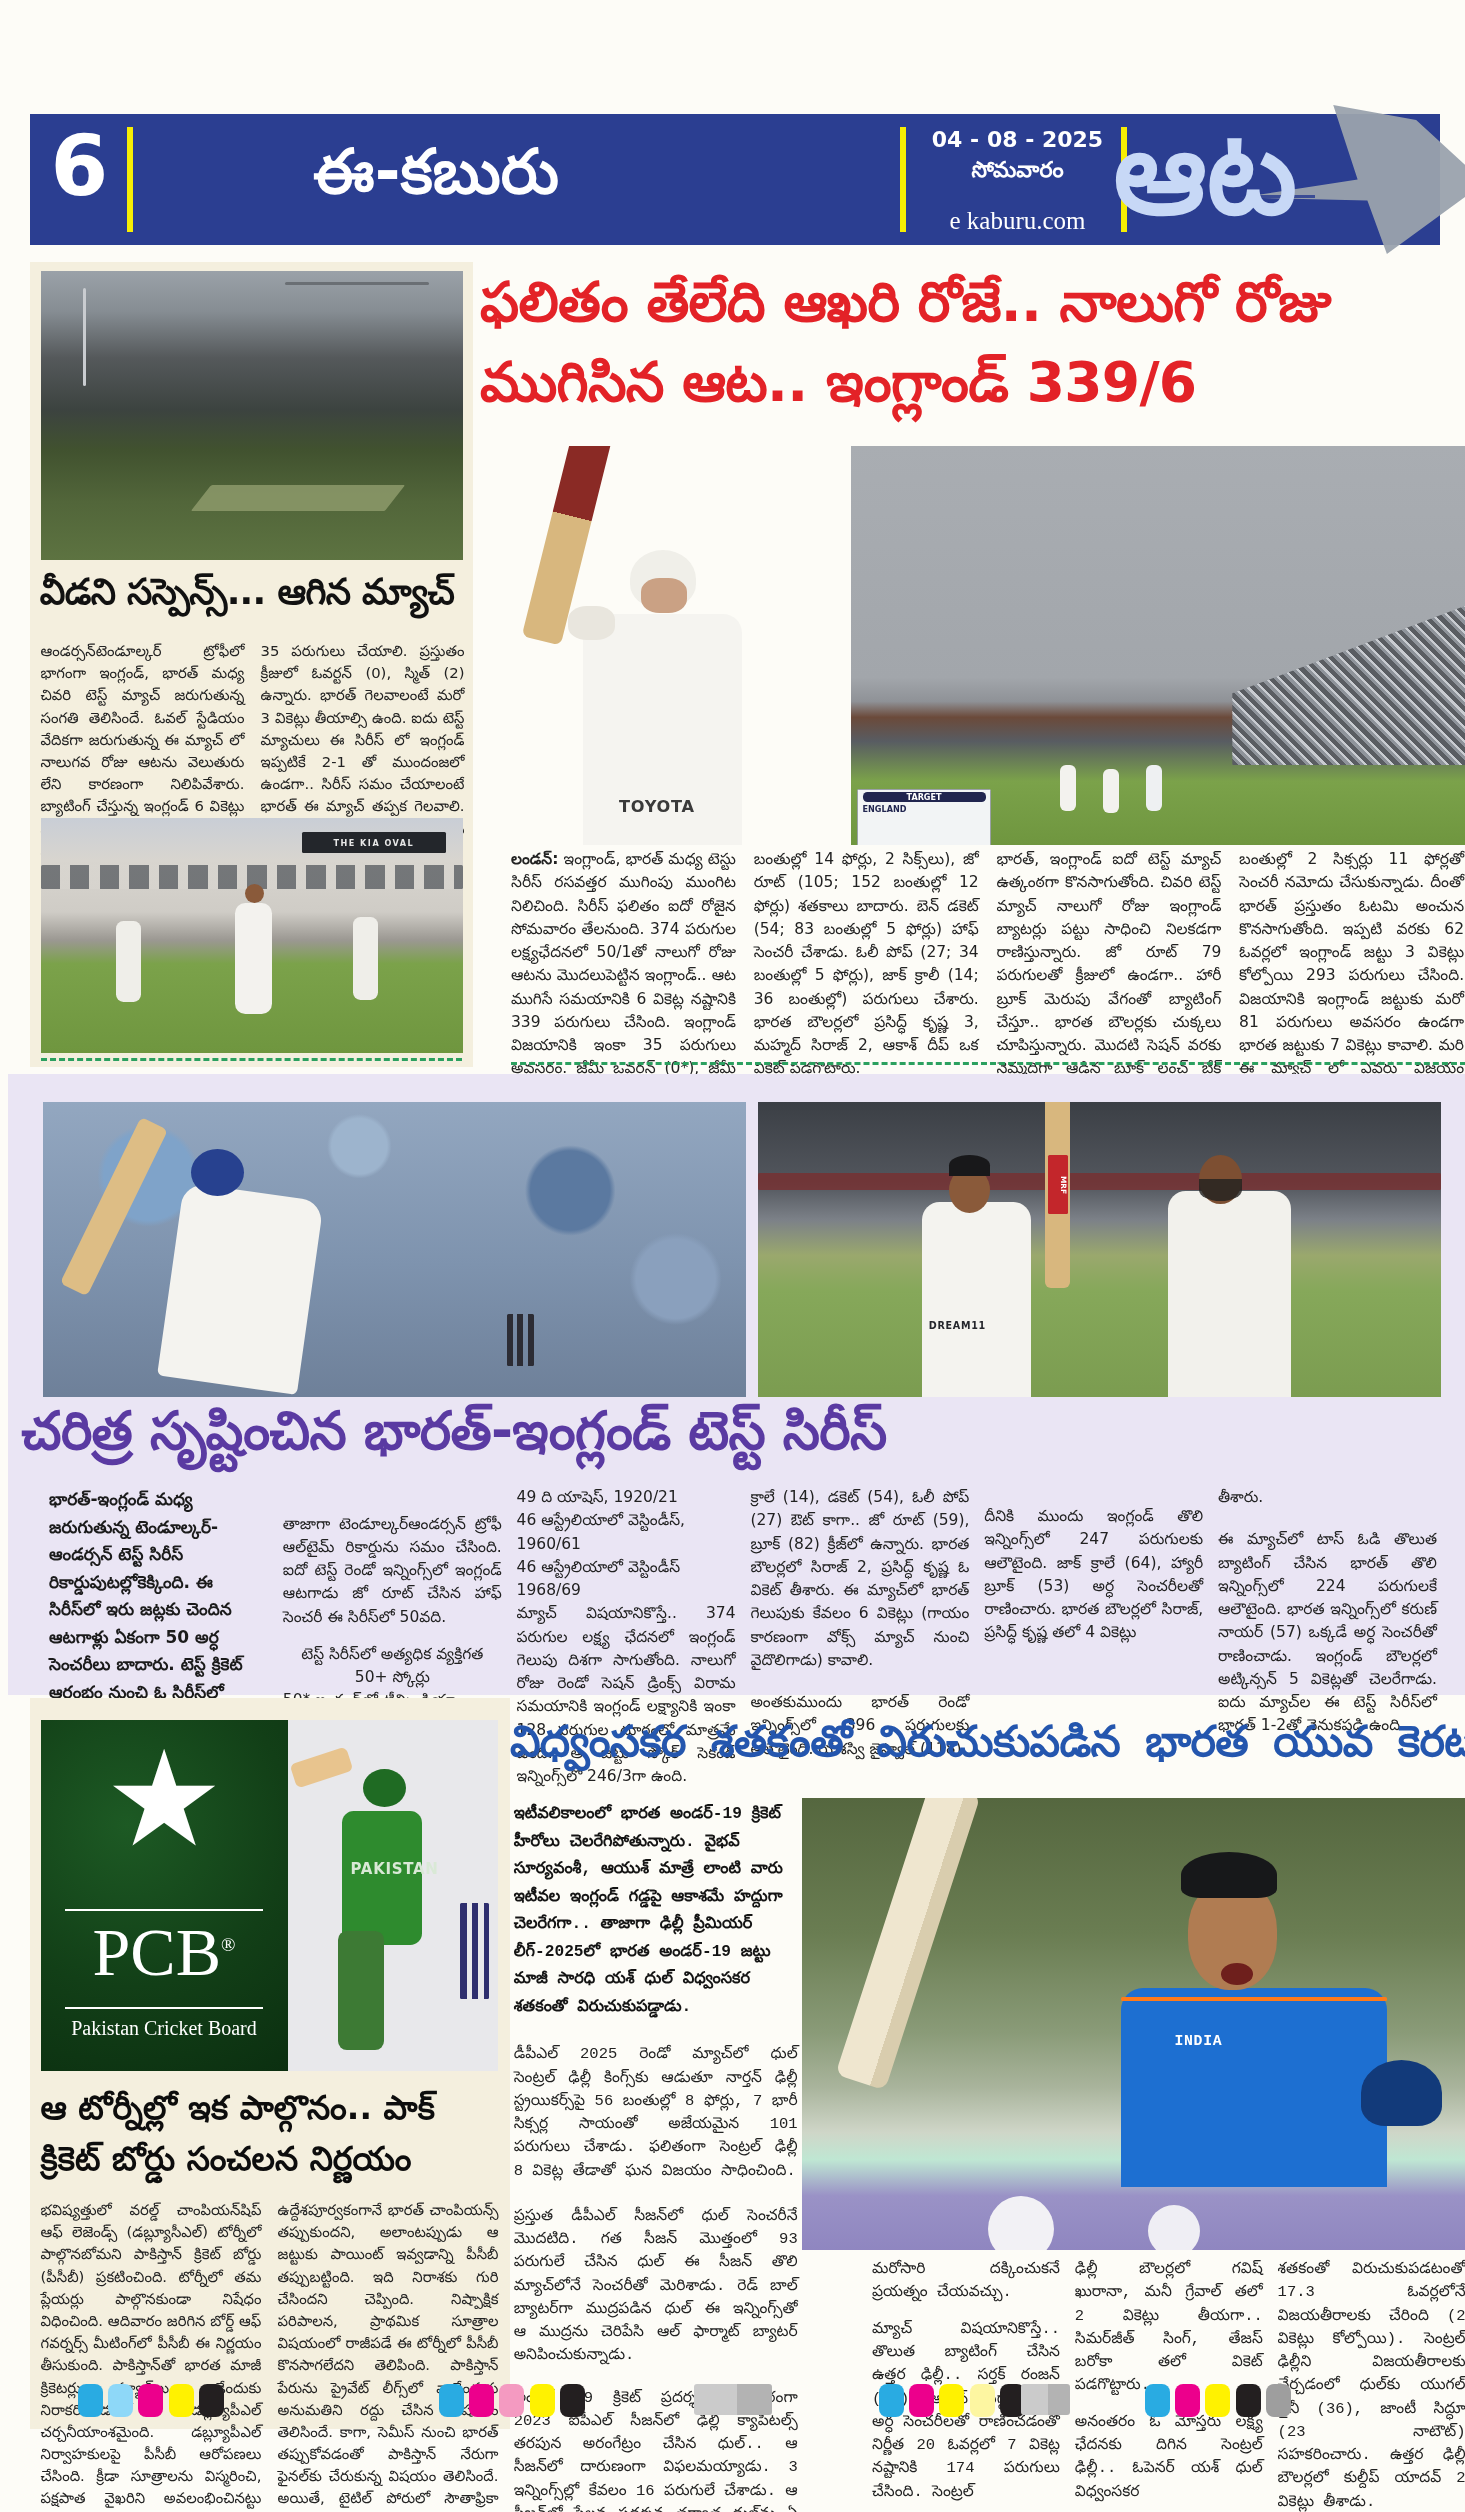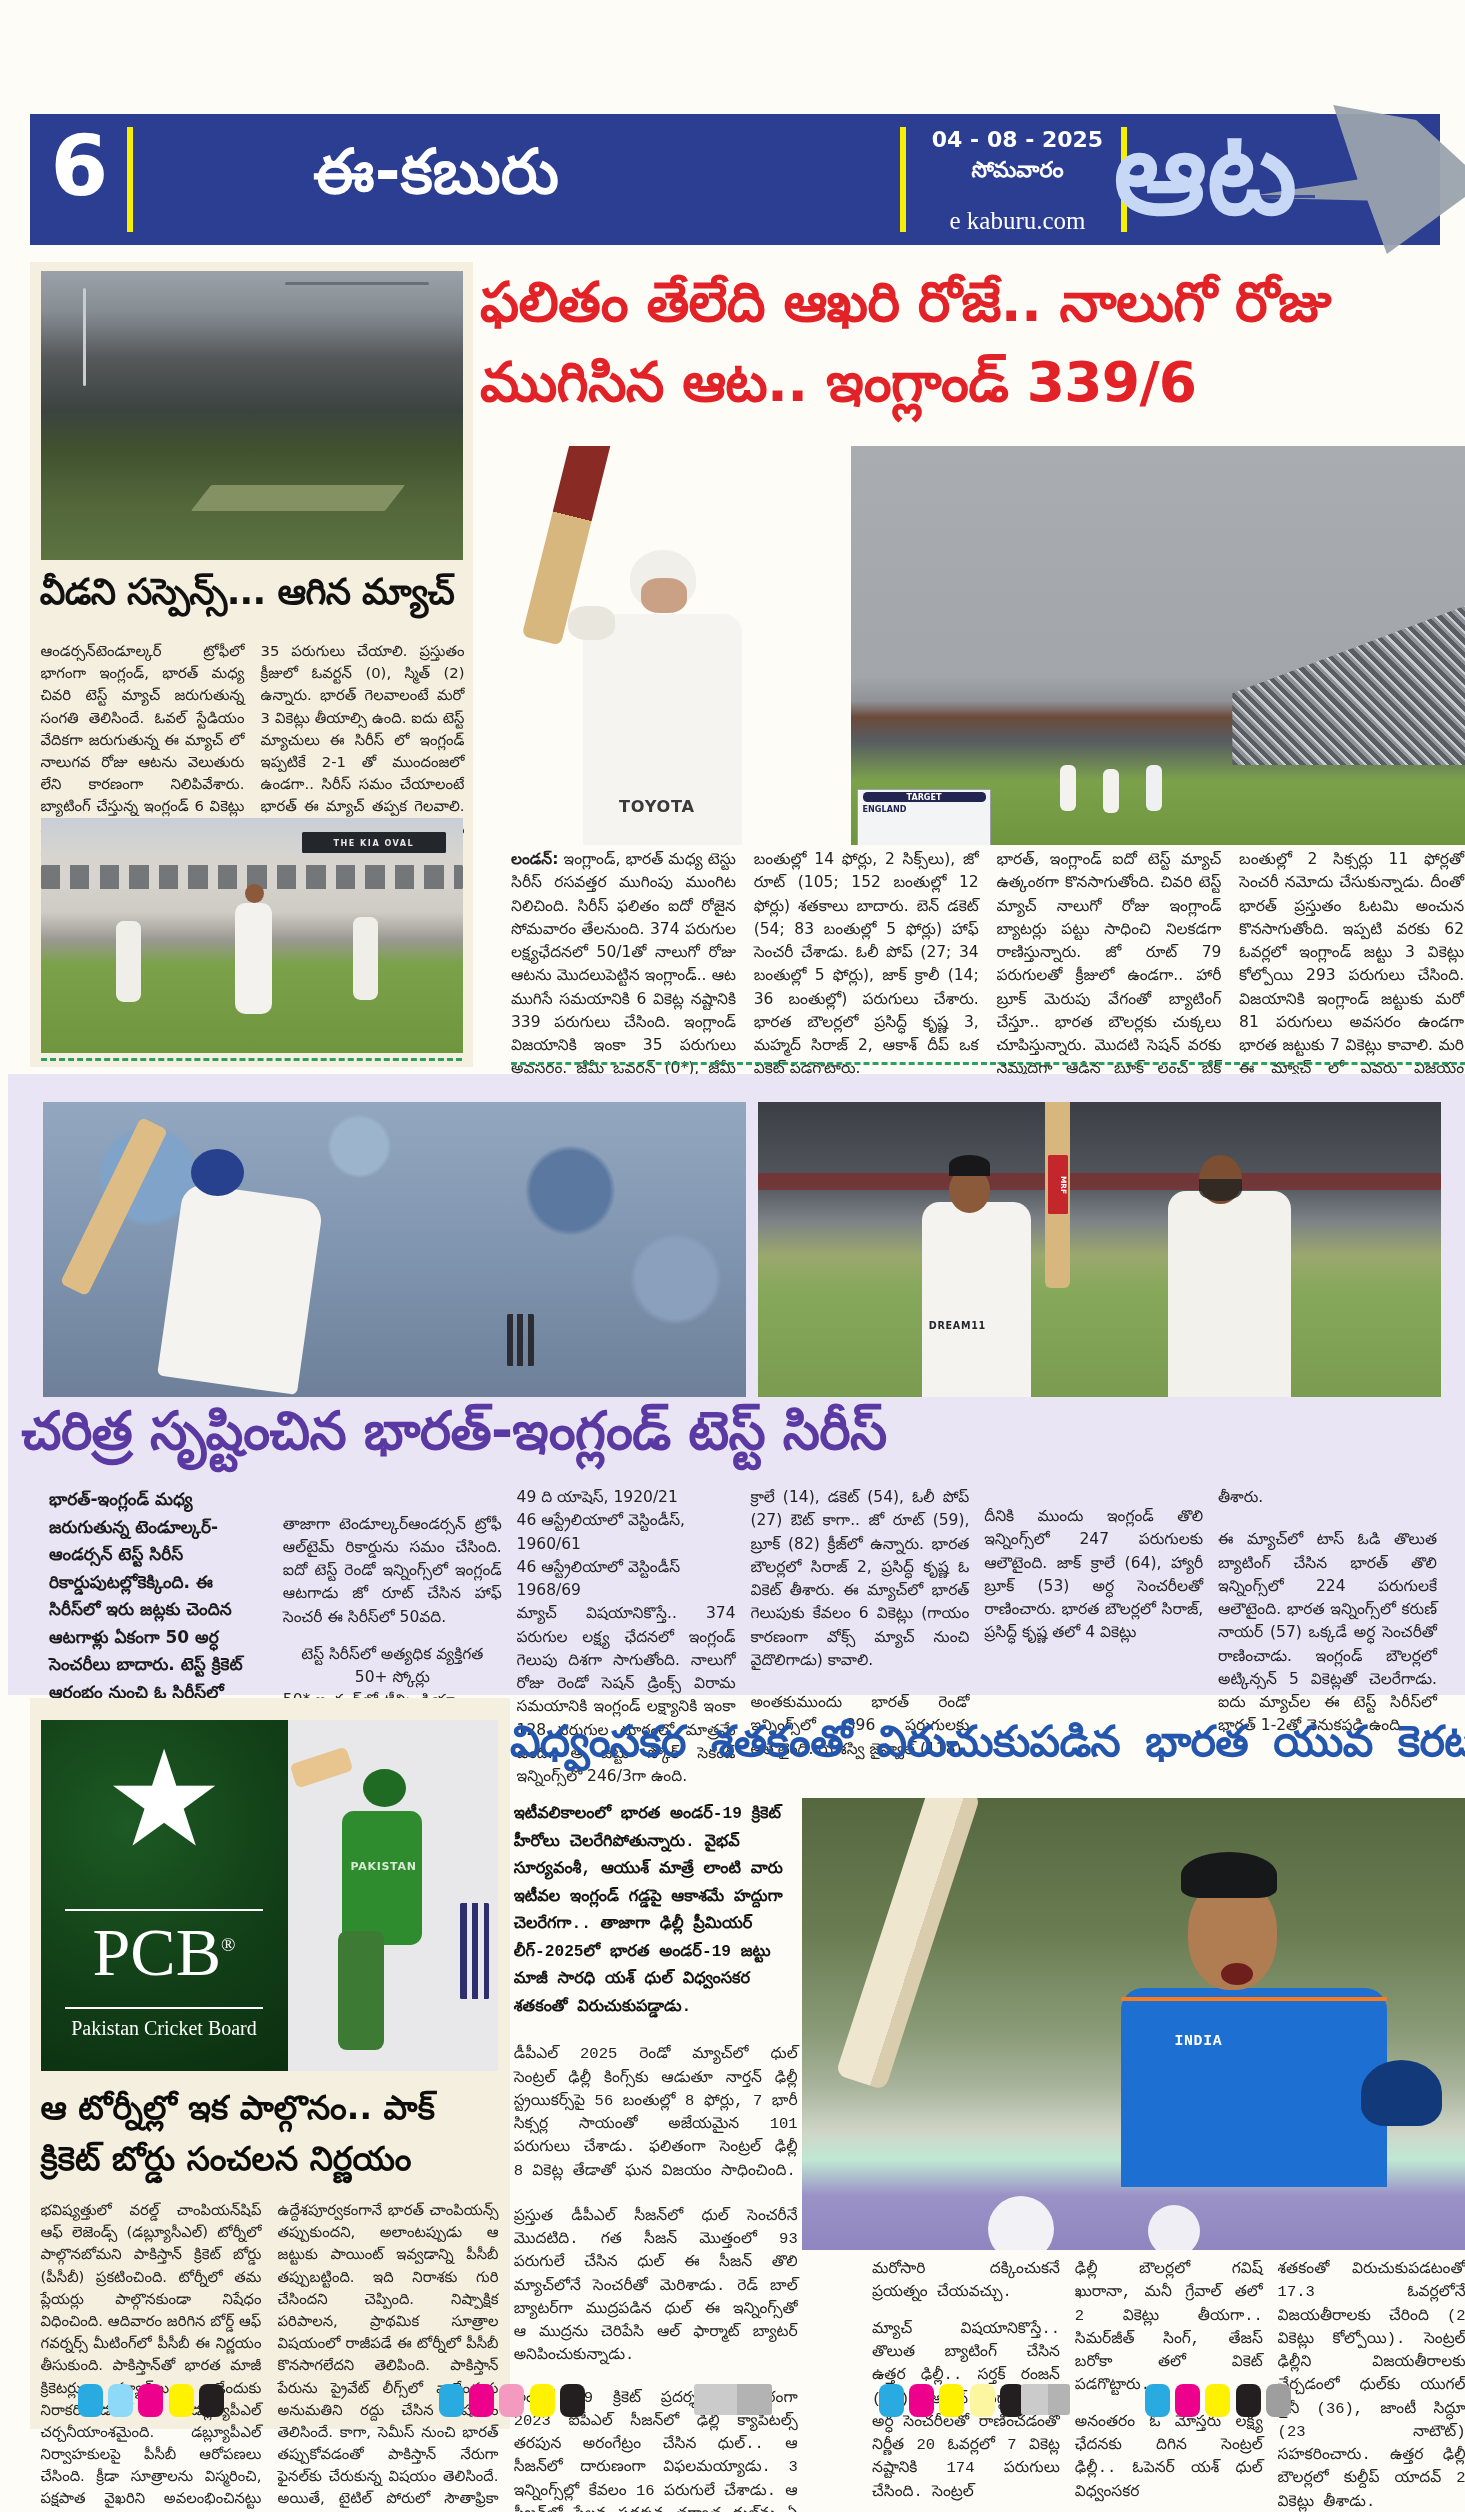--- a/index.html
+++ b/index.html
@@ -154,21 +154,21 @@
     <div class="abs" style="left:10%;top:189px;width:80%;height:2.2px;background:#fff;"></div>
     <div class="abs" style="left:0;top:193px;width:100%;text-align:center;color:#fff;font-family:'Liberation Serif',serif;font-size:68px;"><span>PCB</span><sup style="font-size:19px;">®</sup></div>
     <div class="abs" style="left:10%;top:287px;width:80%;height:2.2px;background:#fff;"></div>
     <div class="abs" style="left:0;top:297px;width:100%;text-align:center;color:#fff;font-family:'Liberation Serif',serif;font-size:20px;">Pakistan Cricket Board</div>
   </div>
   <div class="photo" style="left:258px;top:22px;width:210px;height:351px;background:#e8e8eb;">
     <div class="fig" style="left:26%;top:26%;width:38%;height:38%;background:#2e8b2e;border-radius:11.8px;"></div>
     <div class="fig" style="left:36%;top:14%;width:43px;height:38px;background:#1f6b23;border-radius:50%;"></div>
     <div class="fig" style="left:24%;top:60%;width:22%;height:34%;background:#3d7a34;border-radius:8.9px;"></div>
     <div class="fig" style="left:2%;top:10%;width:59px;height:25px;background:#e8c48e;transform:rotate(-18deg);border-radius:5.9px;"></div>
-    <div class="smalltxt" style="left:30%;top:40%;color:#d9e9d6;font-size:11px;">PAKISTAN</div>
+    <div class="smalltxt" style="left:30%;top:40%;color:#d9e9d6;font-size:15px;">PAKISTAN</div>
     <div class="fig" style="left:82%;top:52%;width:29.5px;height:96px;background:repeating-linear-gradient(90deg,#2e2e6e 0 6.6px,transparent 6.6px 11.8px);"></div>
   </div>
   <div class="abs" style="left:11px;top:384px;width:458px;font-size:33px;font-weight:bold;color:#0d0d0d;line-height:1.55;">
     <div>ఆ టోర్నీల్లో ఇక పాల్గొనం.. పాక్</div>
     <div>క్రికెట్ బోర్డు సంచలన నిర్ణయం</div>
   </div>
   <div class="abs" style="left:11px;top:501px;width:458px;height:222px;display:flex;gap:16.2px;">
     <div class="col" style="width:221px;font-size:14.8px;">భవిష్యత్తులో వరల్డ్ చాంపియన్‌షిప్ ఆఫ్ లెజెండ్స్ (డబ్ల్యూసీఎల్) టోర్నీలో పాల్గొనబోమని పాకిస్తాన్ క్రికెట్ బోర్డు (పీసీబీ) ప్రకటించింది. టోర్నీలో తమ ప్లేయర్లు పాల్గొనకుండా నిషేధం విధించింది. ఆదివారం జరిగిన బోర్డ్ ఆఫ్ గవర్నర్స్ మీటింగ్‌లో పీసీబీ ఈ నిర్ణయం తీసుకుంది. పాకిస్తాన్‌తో భారత మాజీ క్రికెటర్లు మ్యాచ్‌లు ఆడేందుకు నిరాకరించడంతో డబ్ల్యూపీఎల్ చర్చనీయాంశమైంది. డబ్ల్యూపీఎల్ నిర్వాహకులపై పీసీబీ ఆరోపణలు చేసింది. క్రీడా సూత్రాలను విస్మరించి, పక్షపాత వైఖరిని అవలంభించినట్టు ఆరోపించింది. గ్రూపు దశ మ్యాచ్ నుంచి</div>
     <div class="col" style="width:221px;font-size:14.8px;">ఉద్దేశపూర్వకంగానే భారత్ చాంపియన్స్ తప్పుకుందని, అలాంటప్పుడు ఆ జట్టుకు పాయింట్ ఇవ్వడాన్ని పీసీబీ తప్పుబట్టింది. ఇది నిరాశకు గురి చేసిందని చెప్పింది. నిష్పాక్షిక పరిపాలన, ప్రాథమిక సూత్రాల విషయంలో రాజీపడే ఈ టోర్నీలో పీసీబీ కొనసాగలేదని తెలిపింది. పాకిస్తాన్ పేరును ప్రైవేట్ లీగ్స్‌లో వాడేందుకు అనుమతిని రద్దు చేసిన విషయం తెలిసిందే. కాగా, సెమీస్ నుంచి భారత్ తప్పుకోవడంతో పాకిస్తాన్ నేరుగా ఫైనల్‌కు చేరుకున్న విషయం తెలిసిందే. అయితే, టైటిల్ పోరులో సౌతాఫ్రికా చాంపియన్స్ చేతిలో చిత్తుగా ఓడింది.</div>
   </div>

